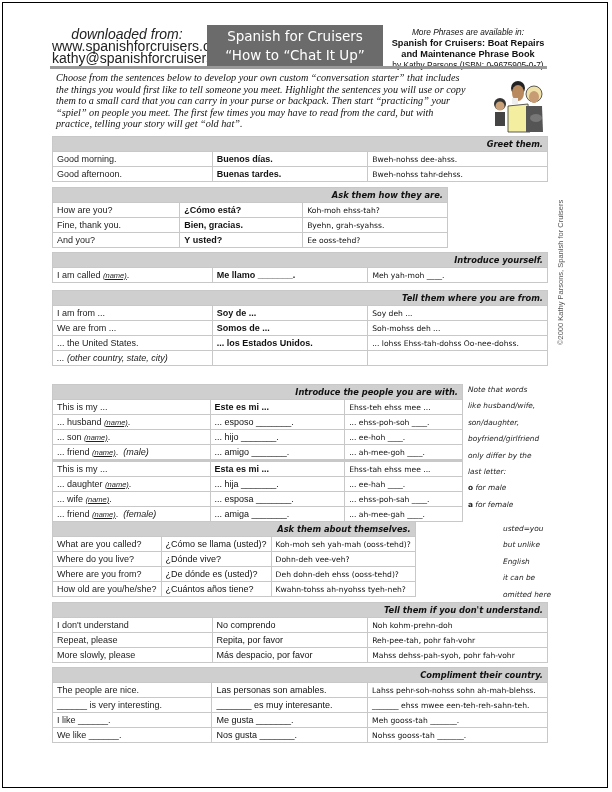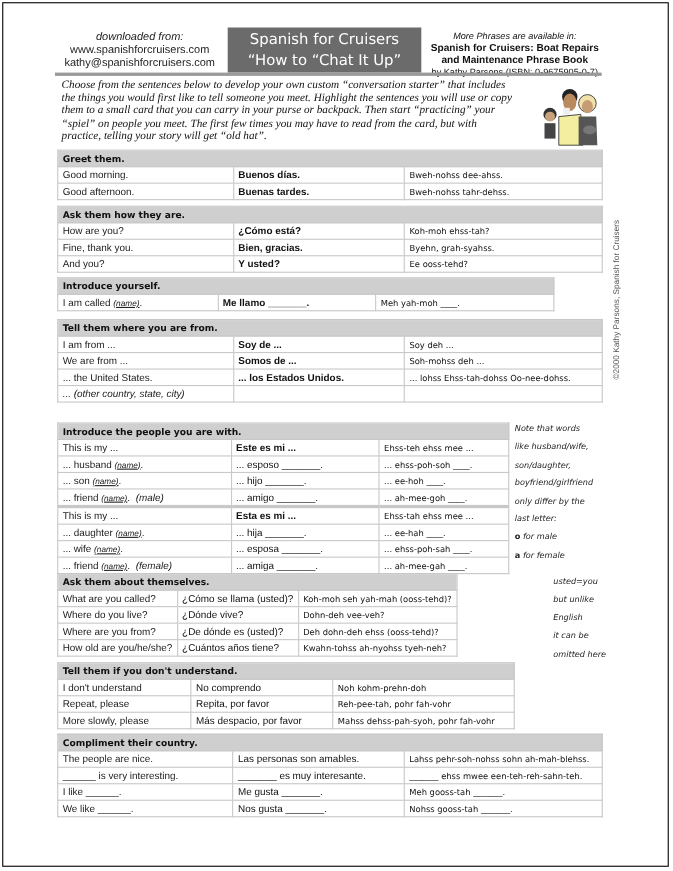--- a/index.html
+++ b/index.html
@@ -1,30 +1,30 @@
 <!DOCTYPE html>
 <html><head>
 <meta charset="utf-8">
 <style>
   html, body { margin:0; padding:0; background:#fff; }
   body { width:612px; height:792px; position:relative; overflow:hidden; font-family:"Liberation Sans", sans-serif; color:#111; }
   .frame { position:absolute; left:2px; top:2px; width:606px; height:786px; border:1px solid #000; box-sizing:border-box; }
-  .hdr-left { position:absolute; left:52px; top:28px; width:150px; text-align:center; font-size:10px; line-height:12px; color:#222; }
+  .hdr-left { position:absolute; left:52px; top:28px; width:150px; text-align:center; font-size:14px; line-height:12px; color:#222; }
   .hdr-left .it { font-style:italic; }
   .hdr-title { position:absolute; left:207px; top:25px; width:176px; height:41px; background:#6b6b6b; color:#fff; text-align:center; font-family:"DejaVu Sans", sans-serif; font-size:13.5px; line-height:19px; padding-top:2px; box-sizing:border-box; }
   .hdr-right { position:absolute; left:388px; top:27px; width:160px; text-align:center; font-size:8.3px; line-height:10.5px; color:#111; }
   .hdr-right .it { font-style:italic; }
   .hdr-right .b { font-weight:bold; font-size:9.2px; line-height:11px; }
   .hdr-bar { position:absolute; left:50px; top:66px; width:497px; height:3px; background:#9a9a9a; }
   .intro { position:absolute; left:56px; top:72px; width:410px; font-family:"Liberation Serif", serif; font-style:italic; font-size:10.2px; line-height:11.6px; color:#111; }
   .cartoon { position:absolute; left:490px; top:76px; width:58px; height:58px; }
   .vert { position:absolute; left:556px; top:345px; transform-origin:left top; transform:rotate(-90deg); font-size:7.5px; color:#555; white-space:nowrap; }
   table.ph { position:absolute; border-collapse:collapse; font-size:9px; }
   table.ph td { border:1px solid #c8c8c8; height:14px; padding:0 4px; white-space:nowrap; vertical-align:middle; line-height:13px; }
-  table.ph td.sec { background:#cfcfcf; font-family:"DejaVu Sans", sans-serif; font-weight:bold; font-size:8.3px; color:#111; padding-left:4px; }
+  table.ph td.sec { background:#cfcfcf; font-family:"DejaVu Sans", sans-serif; font-style:italic; font-weight:bold; font-size:8.3px; color:#111; padding-left:4px;text-align:right; }
   table.ph td.es { font-weight:bold; color:#111; }
   table.ph td.pr { font-family:"DejaVu Sans", sans-serif; font-size:7.6px; color:#111; }
   table.ph td.en { color:#222; }
   table.ph tr.sep td { border-top:3px solid #c8c8c8; }
   .nm { font-style:italic; font-size:7.5px; text-decoration:underline; }
   .note { position:absolute; font-family:"DejaVu Sans", sans-serif; font-style:italic; font-size:7.4px; line-height:16.4px; color:#222; }
   .note b { font-style:normal; }
 </style>
 </head>
 <body>
@@ -85,21 +85,21 @@
     <td class="pr">Bweh-nohss dee-ahss.</td>
   </tr>
   <tr>
     <td class="en">Good afternoon.</td>
     <td class="es">Buenas tardes.</td>
     <td class="pr">Bweh-nohss tahr-dehss.</td>
   </tr>
 </tbody>
   </table>
 
-<table class="ph" style="left:52px; top:187px; width:496px;padding-left:28px;">
+<table class="ph" style="left:52px; top:187px; width:396px;padding-left:28px;">
   <colgroup>
       <col style="width:160px">
       <col style="width:156px">
       <col style="width:180px">
     </colgroup>
   <tbody>
       <tr>
         <td class="sec" colspan="3">Ask them how they are.</td>
       </tr>
   <tr>
@@ -113,21 +113,21 @@
     <td class="pr">Byehn, grah-syahss.</td>
   </tr>
   <tr>
     <td class="en">And you?</td>
     <td class="es">Y usted?</td>
     <td class="pr">Ee ooss-tehd?</td>
   </tr>
 </tbody>
   </table>
 
-<table class="ph" style="left:52px; top:252px; width:452px;">
+<table class="ph" style="left:52px; top:252px; width:496px;">
   <colgroup>
       <col style="width:160px">
       <col style="width:156px">
       <col style="width:180px">
     </colgroup>
   <tbody>
       <tr>
         <td class="sec" colspan="3">Introduce yourself.</td>
       </tr>
   <tr>
@@ -269,21 +269,21 @@
   </table>
 
 <div class="note" style="left:503px; top:521px;">
   <div>usted=you</div>
   <div>but unlike</div>
   <div>English</div>
   <div>it can be</div>
   <div>omitted here</div>
 </div>
 
-<table class="ph" style="left:52px; top:602px; width:416px;">
+<table class="ph" style="left:52px; top:602px; width:496px;">
   <colgroup>
       <col style="width:160px">
       <col style="width:156px">
       <col style="width:180px">
     </colgroup>
   <tbody>
       <tr>
         <td class="sec" colspan="3">Tell them if you don't understand.</td>
       </tr>
   <tr>

